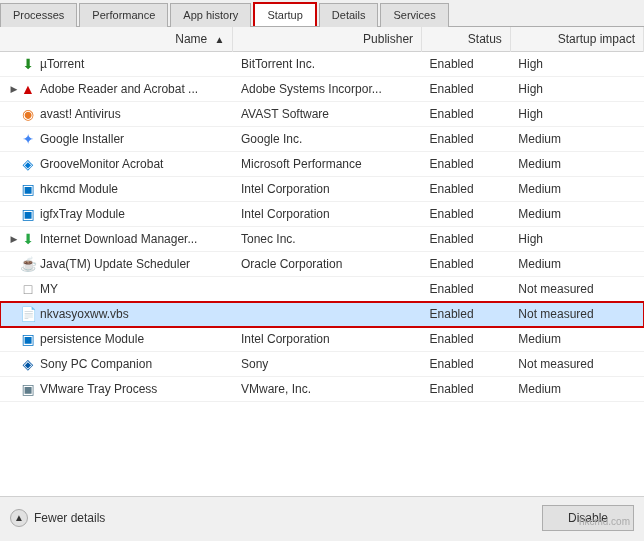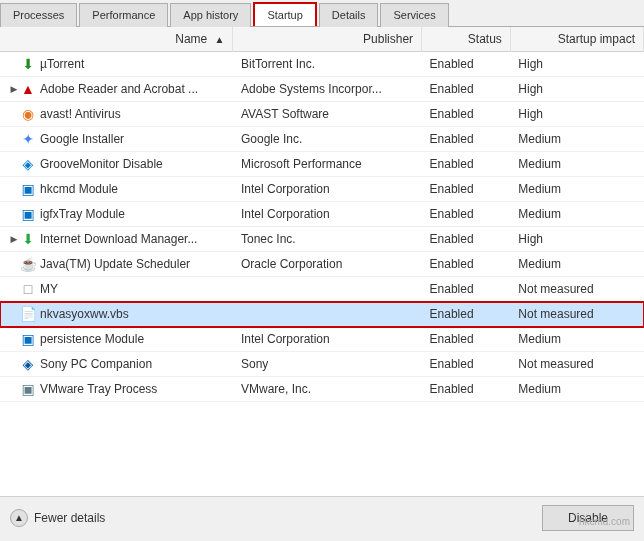--- a/index.html
+++ b/index.html
@@ -264,21 +264,21 @@
           </td>
           <td>Google Inc.</td>
           <td>Enabled</td>
           <td>Medium</td>
         </tr>
         <tr class="data-row">
           <td>
             <div class="name-cell">
               <span class="expand-arrow"></span>
               <span class="icon" style="color: rgb(0, 120, 212); font-size: 14px; line-height: 16px; text-align: center;">◈</span>
-              <span>GrooveMonitor Disable</span>
+              <span>GrooveMonitor Acrobat</span>
             </div>
           </td>
           <td>Microsoft Performance</td>
           <td>Enabled</td>
           <td>Medium</td>
         </tr>
         <tr class="data-row">
           <td>
             <div class="name-cell">
               <span class="expand-arrow"></span>

